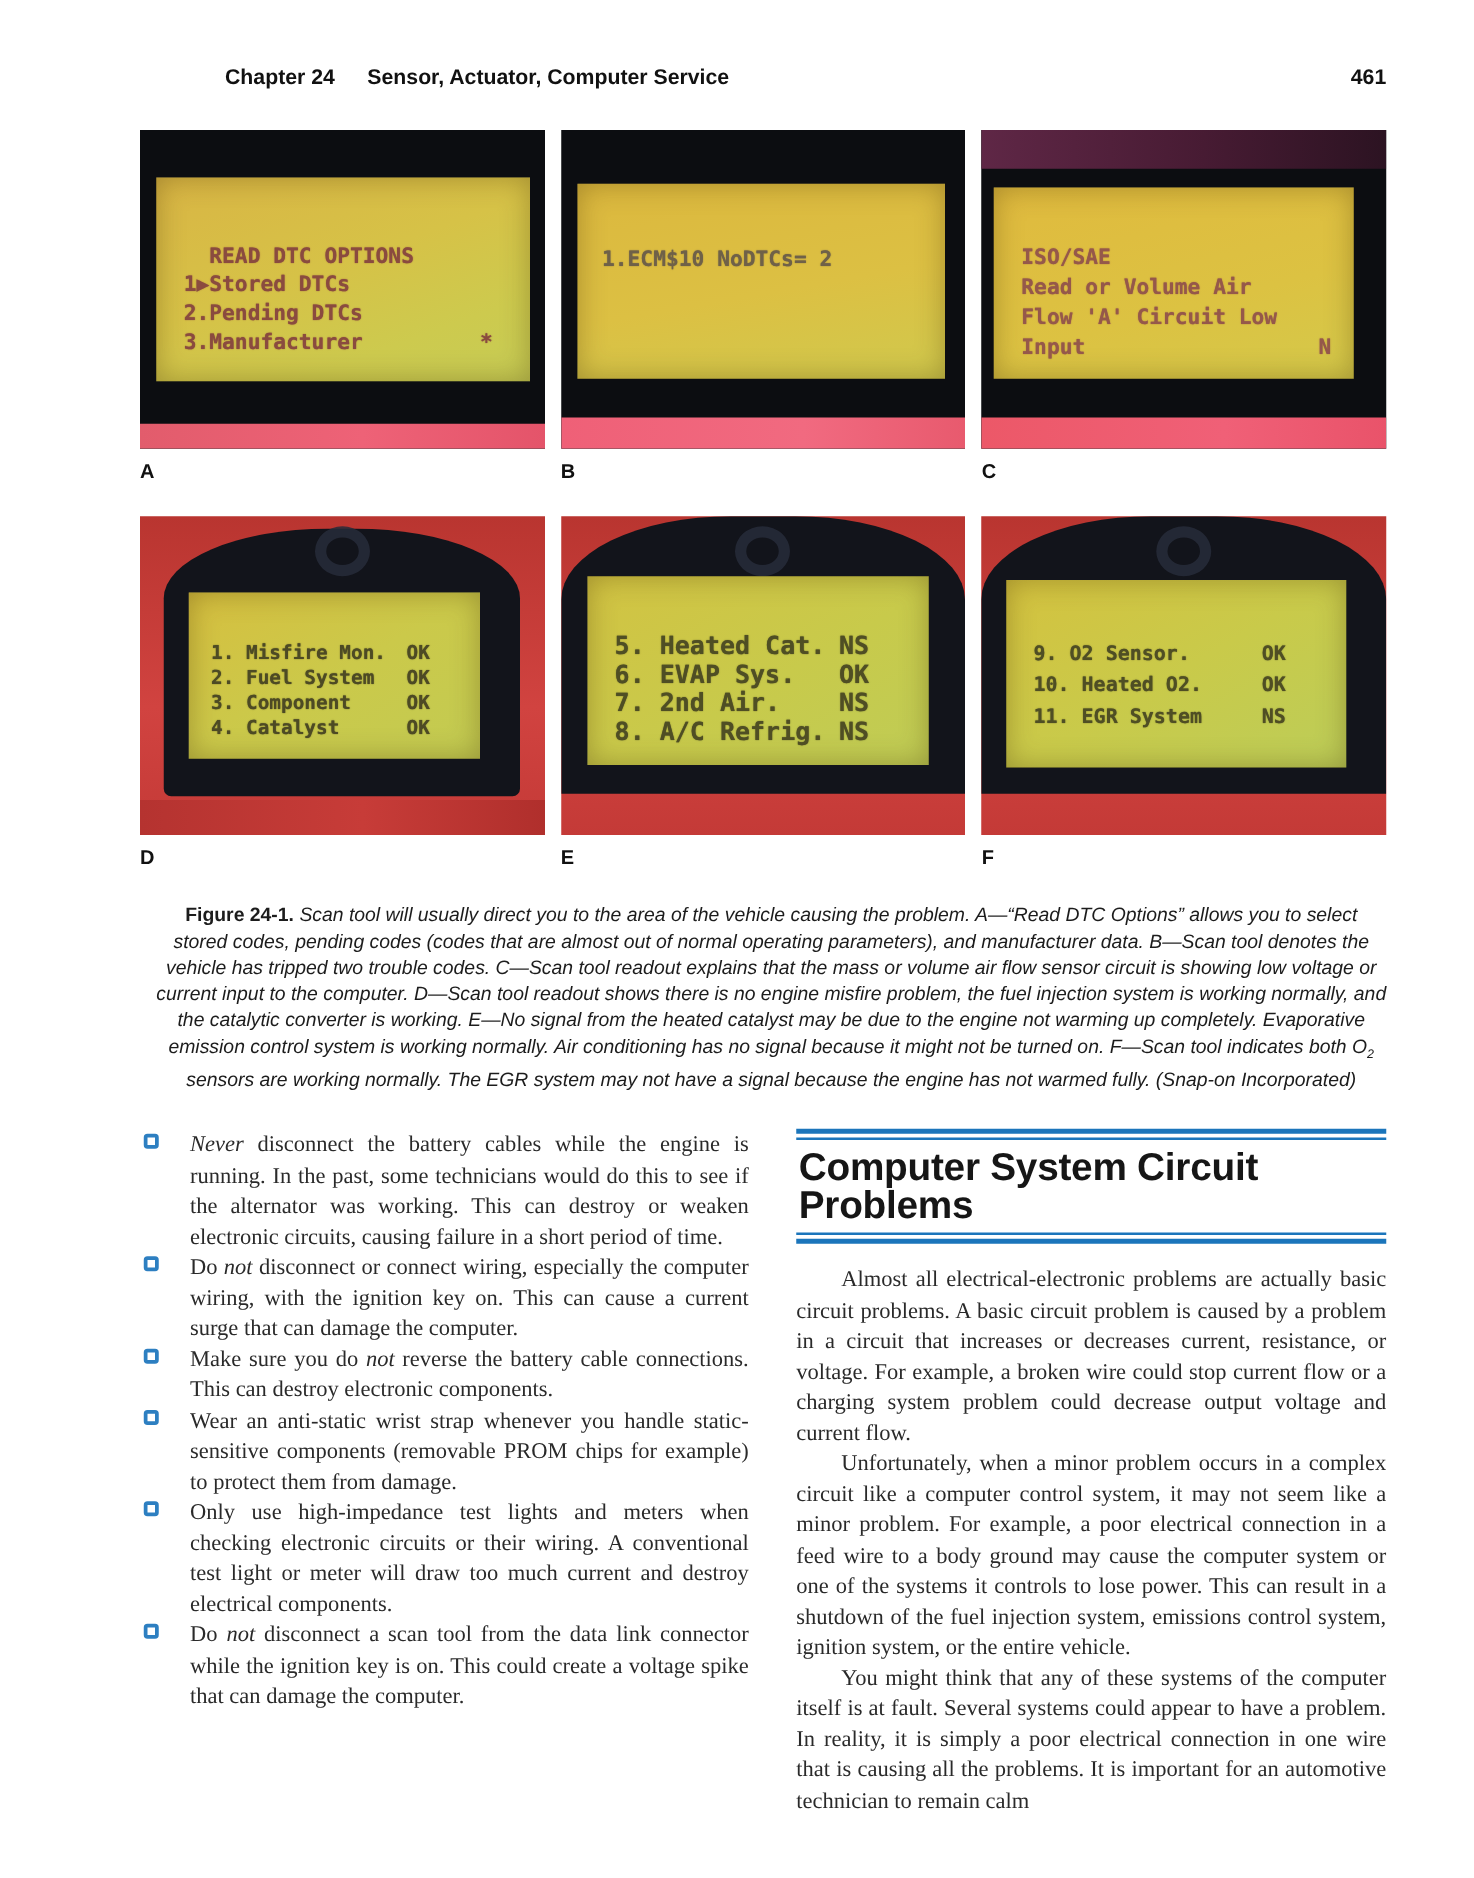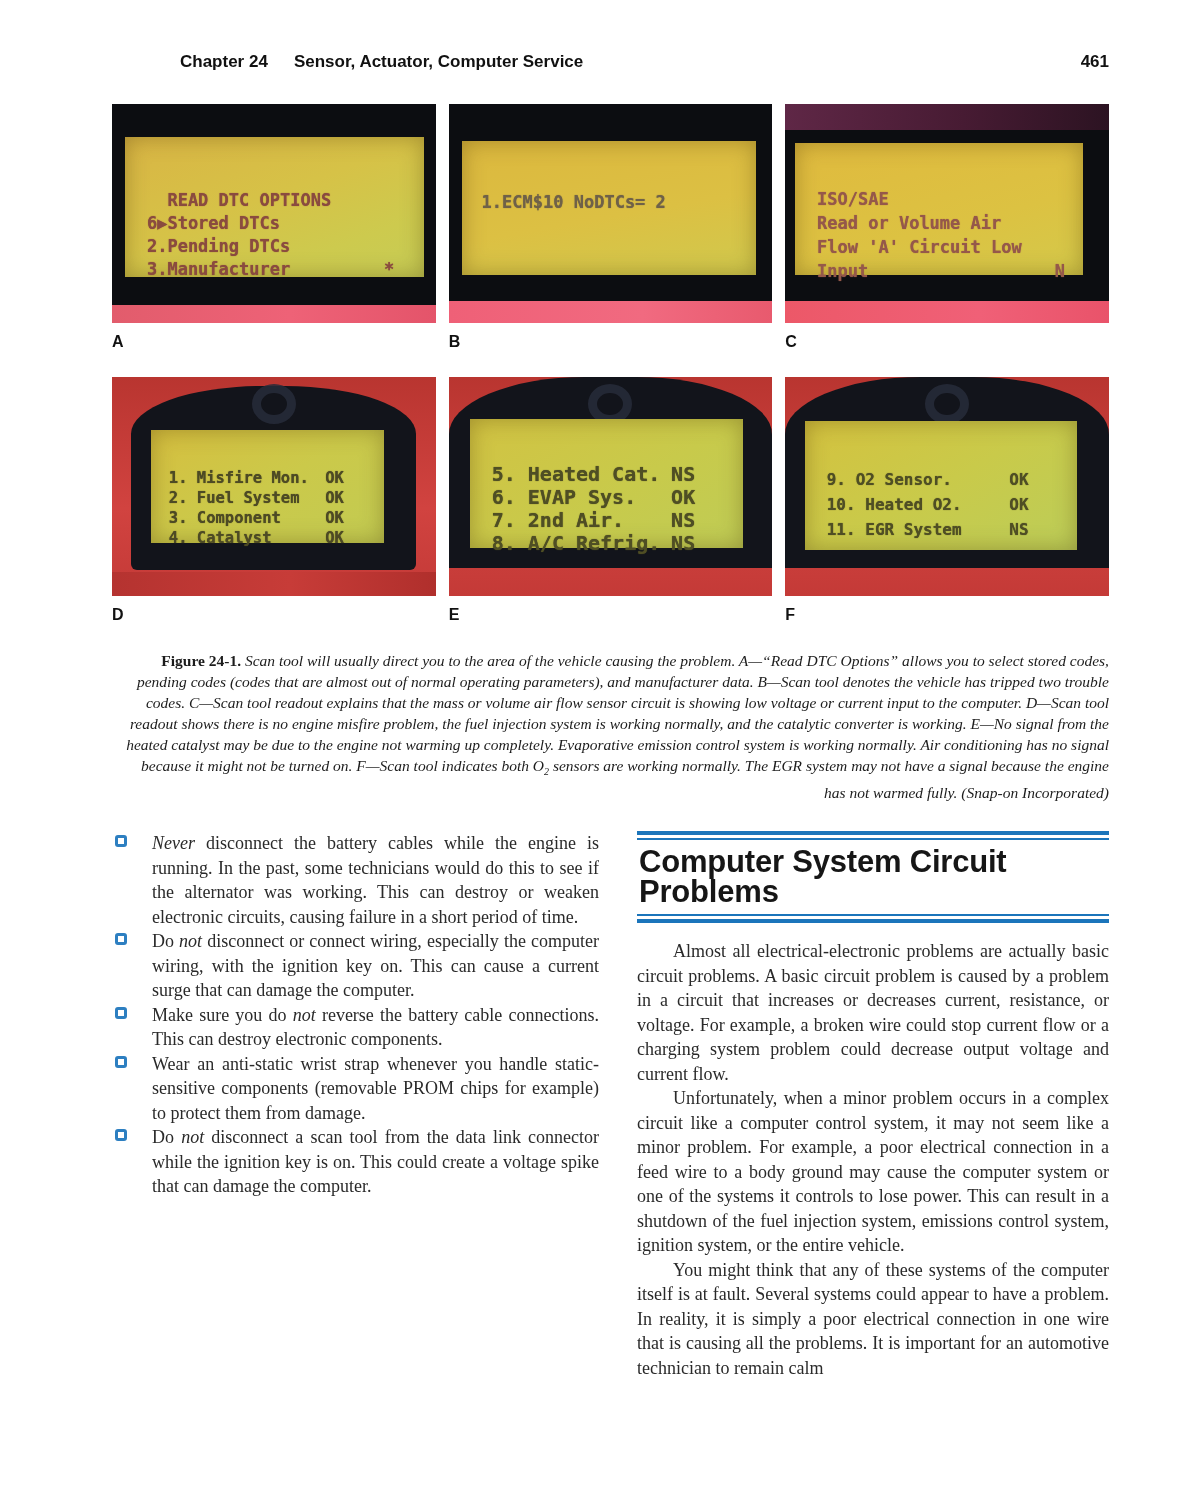--- a/index.html
+++ b/index.html
@@ -22,21 +22,21 @@
   .runhead .chap { margin-left:68px; }
   .runhead .ttl  { margin-left:26px; }
   .runhead .pno  { margin-left:auto; }
 
   
   .figure-wrap { margin-top:32px; }
   .photo-row { display:grid; grid-template-columns:1fr 1fr 1fr; column-gap:13px; }
   .label-row { display:grid; grid-template-columns:1fr 1fr 1fr; column-gap:13px;
                margin:10px 0 26px; font-family:"Liberation Sans", sans-serif;
                font-weight:bold; font-size:16px; color:#111; }
-  .panel { position:relative; height:219px; overflow:hidden; background:#0c0d11; }
+  .panel { position:relative; height:255px; overflow:hidden; background:#0c0d11; }
 
   
   .lcd-screen { position:absolute; box-shadow: inset 0 0 22px rgba(70,50,5,.35); }
   .lcd { height:100%; font-family:"DejaVu Sans Mono", monospace; font-weight:bold; }
   .lcd-line { display:flex; justify-content:space-between; }
   .lcd-line .lt, .lcd-line .lr { white-space:pre; text-shadow:0 0 1px currentColor; }
 
   
   .panel-a .lcd-screen { left:4%; right:3.5%; top:15%; bottom:21%;
     background:linear-gradient(160deg,#d9b544 0%,#d6c247 45%,#cdca4e 75%,#c6cc55 100%); }
@@ -74,23 +74,23 @@
     background:linear-gradient(150deg,#d2c342 0%,#c8ca4b 55%,#bfcc55 100%); }
   .panel-e .lcd { padding:44px 48px 0 22px; font-size:20px; line-height:23px; color:#4f4e24; }
   .panel-f .lcd-screen { left:6%; right:10%; top:20%; bottom:21%;
     background:linear-gradient(150deg,#d4c23f 0%,#c9ca4a 50%,#bccd58 100%); }
   .panel-f .lcd { padding:46px 48px 0 22px; font-size:16px; line-height:25px; color:#4f4e24; }
   .panel-d .strip { position:absolute; left:0; right:0; bottom:0; height:11%;
     background:linear-gradient(90deg,#b53330,#c73c38 55%,#b02f2c); }
 
   
   .caption {
-    font-family:Liberation Serif, serif;
+    font-family:Liberation Sans, sans-serif;
     font-size:15.5px; line-height:21px; color:#1c1c1c;
-    text-align:right; margin-bottom:28px;margin-left:13px;
+    text-align:center; margin-bottom:28px;margin-left:13px;
   }
   .caption .cap-b { font-weight:bold; font-style:normal; }
   .caption .cap-i { font-style:italic; }
   .caption sub { font-style:italic; font-size:10px; }
 
   
   .cols { display:flex; column-gap:38px; }
   .col-left { width:487px; flex:none; }
   .col-right { flex:1; }
 
@@ -135,21 +135,21 @@
 
     <div class="photo-row">
       <div class="panel panel-a">
         <div class="lcd-screen">
             <div class="lcd">
               <div class="lcd-line">
                 <span class="lt">  READ DTC OPTIONS</span>
                 <span class="lr"></span>
               </div>
               <div class="lcd-line">
-                <span class="lt">6▶Stored DTCs</span>
+                <span class="lt">1▶Stored DTCs</span>
                 <span class="lr"></span>
               </div>
               <div class="lcd-line">
                 <span class="lt">2.Pending DTCs</span>
                 <span class="lr"></span>
               </div>
               <div class="lcd-line">
                 <span class="lt">3.Manufacturer</span>
                 <span class="lr">*</span>
               </div>
@@ -279,20 +279,21 @@
     <div class="caption"><span class="cap-b">Figure 24-1. </span><span class="cap-i">Scan tool will usually direct you to the area of the vehicle causing the problem. A—“Read DTC Options” allows you to select stored codes, pending codes (codes that are almost out of normal operating parameters), and manufacturer data. B—Scan tool denotes the vehicle has tripped two trouble codes. C—Scan tool readout explains that the mass or volume air flow sensor circuit is showing low voltage or current input to the computer. D—Scan tool readout shows there is no engine misfire problem, the fuel injection system is working normally, and the catalytic converter is working. E—No signal from the heated catalyst may be due to the engine not warming up completely. Evaporative emission control system is working normally. Air conditioning has no signal because it might not be turned on. F—Scan tool indicates both O</span><sub class="cap-i">2</sub><span class="cap-i"> sensors are working normally. The EGR system may not have a signal because the engine has not warmed fully. (Snap-on Incorporated)</span></div>
   </div>
 
   <div class="cols">
     <div class="col-left">
       <ul class="safety">
           <li><span class="bullet-box"></span><em>Never</em><span> disconnect the battery cables while the engine is running. In the past, some technicians would do this to see if the alternator was working. This can destroy or weaken electronic circuits, causing failure in a short period of time.</span></li>
           <li><span class="bullet-box"></span><span>Do </span><em>not</em><span> disconnect or connect wiring, especially the computer wiring, with the ignition key on. This can cause a current surge that can damage the computer.</span></li>
           <li><span class="bullet-box"></span><span>Make sure you do </span><em>not</em><span> reverse the battery cable connections. This can destroy electronic components.</span></li>
           <li><span class="bullet-box"></span><span>Wear an anti-static wrist strap whenever you handle static-sensitive components (removable PROM chips for example) to protect them from damage.</span></li>
+          <li><span class="bullet-box"></span><span>Only use high-impedance test lights and meters when checking electronic circuits or their wiring. A conventional test light or meter will draw too much current and destroy electrical components.</span></li>
           <li><span class="bullet-box"></span><span>Do </span><em>not</em><span> disconnect a scan tool from the data link connector while the ignition key is on. This could create a voltage spike that can damage the computer.</span></li>
         </ul>
     </div>
 
     <div class="col-right">
       <div class="sec-head-block">
         <div class="hr-thick"></div>
         <div class="gap2"></div>
         <div class="hr-thin"></div>
         <h2 class="sec-head">Computer System Circuit Problems</h2>

